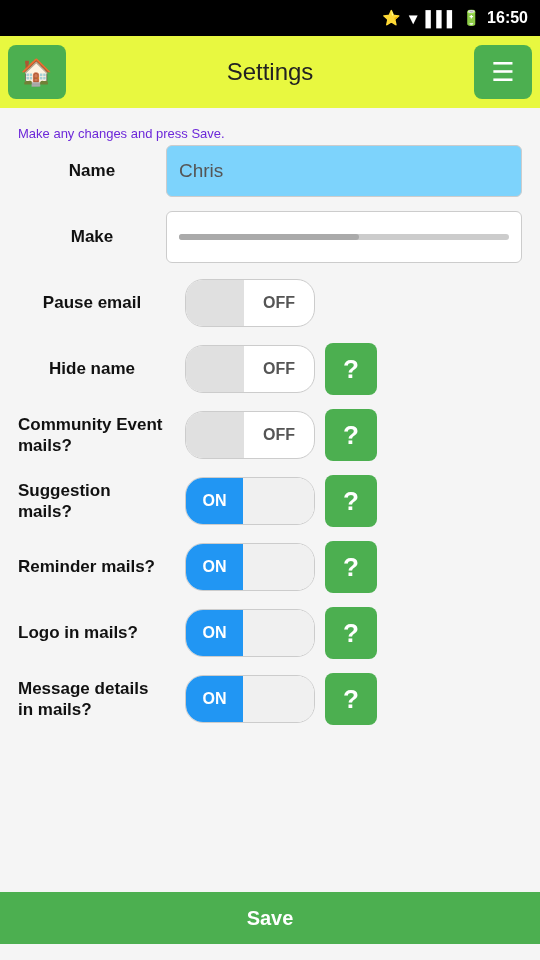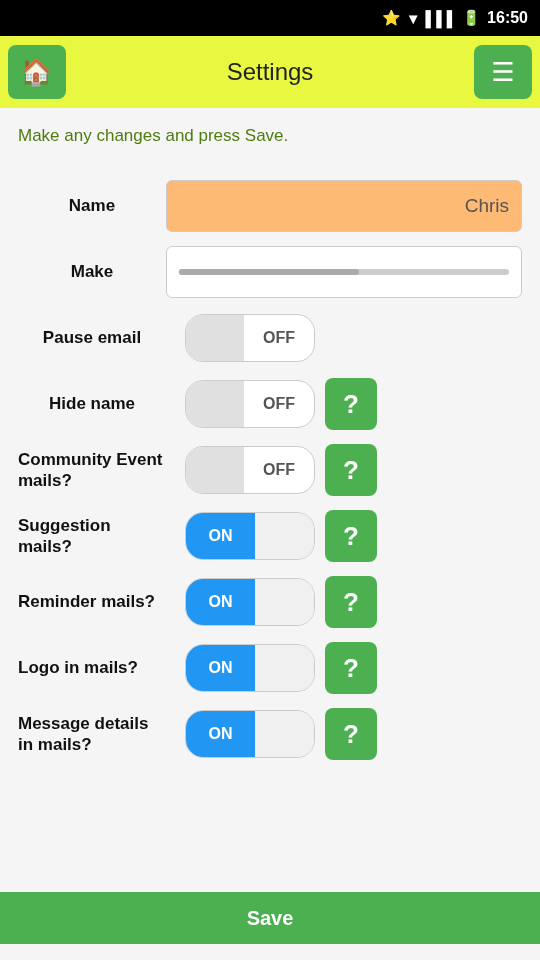--- a/index.html
+++ b/index.html
@@ -71,23 +71,23 @@
       justify-content: center;
       cursor: pointer;
     }
 
     
     .content {
       padding: 18px 18px 0 18px;
       background: #f5f5f5;
     }
     .instruction {
-      font-size: 17px;
-      color: #4d7c0f;
-      margin-bottom: 34px;
+      font-size: 13px;
+      color: #6d28d9;
+      margin-bottom: 4px;
     }
 
     
     .form-row {
       display: flex;
       align-items: center;
       margin-bottom: 14px;
       min-height: 52px;
     }
     .form-label {
@@ -96,25 +96,24 @@
       font-weight: bold;
       color: #111;
       flex-shrink: 0;
       text-align: center;
     }
     .form-input {
       flex: 1;
       height: 52px;
       border: 1.5px solid #ccc;
       border-radius: 6px;
-      background: #fdba74;
+      background: #7dd3fc;
       font-size: 19px;
       padding: 0 12px;
       color: #555;
-      text-align: right;
     }
     .form-input-email {
       flex: 1;
       height: 52px;
       border: 1.5px solid #ccc;
       border-radius: 6px;
       background: #fff;
       padding: 0 12px;
       display: flex;
       align-items: center;
@@ -165,21 +164,21 @@
       color: #555;
     }
 
     .toggle-on {
       display: flex;
       align-items: center;
       width: 100%;
       height: 100%;
     }
     .toggle-on .knob-area-on {
-      width: 69px;
+      width: 57px;
       height: 100%;
       background: #2196f3;
       display: flex;
       align-items: center;
       justify-content: center;
       font-size: 16px;
       font-weight: bold;
       color: #fff;
     }
     .toggle-on .label-area-on {

